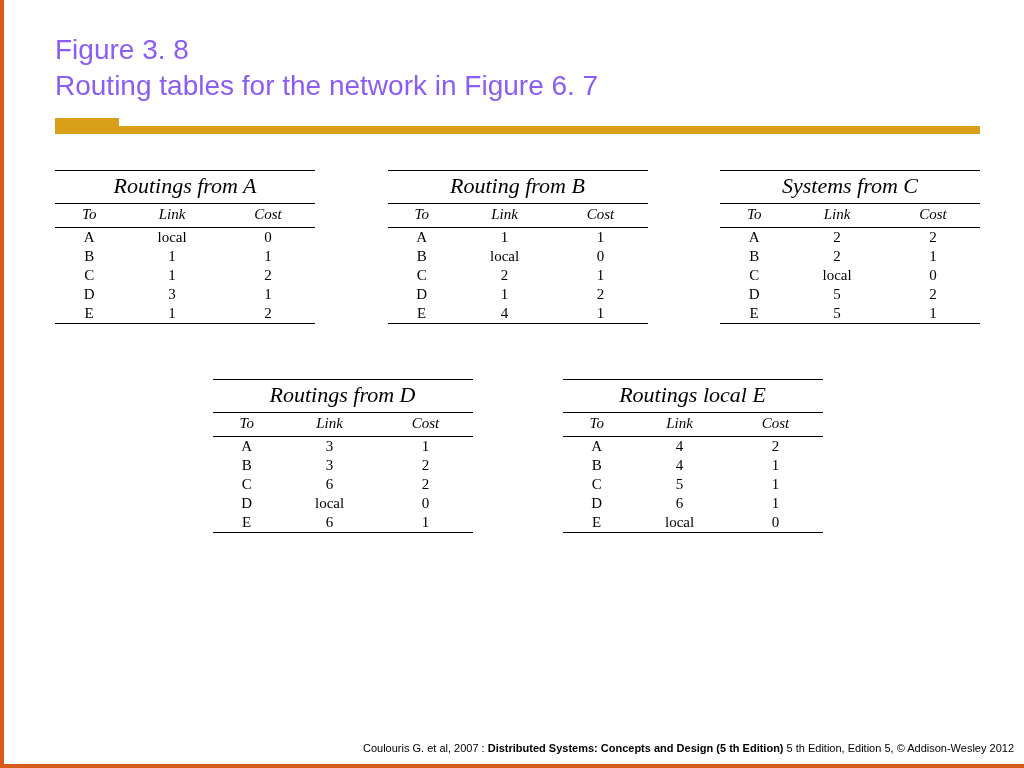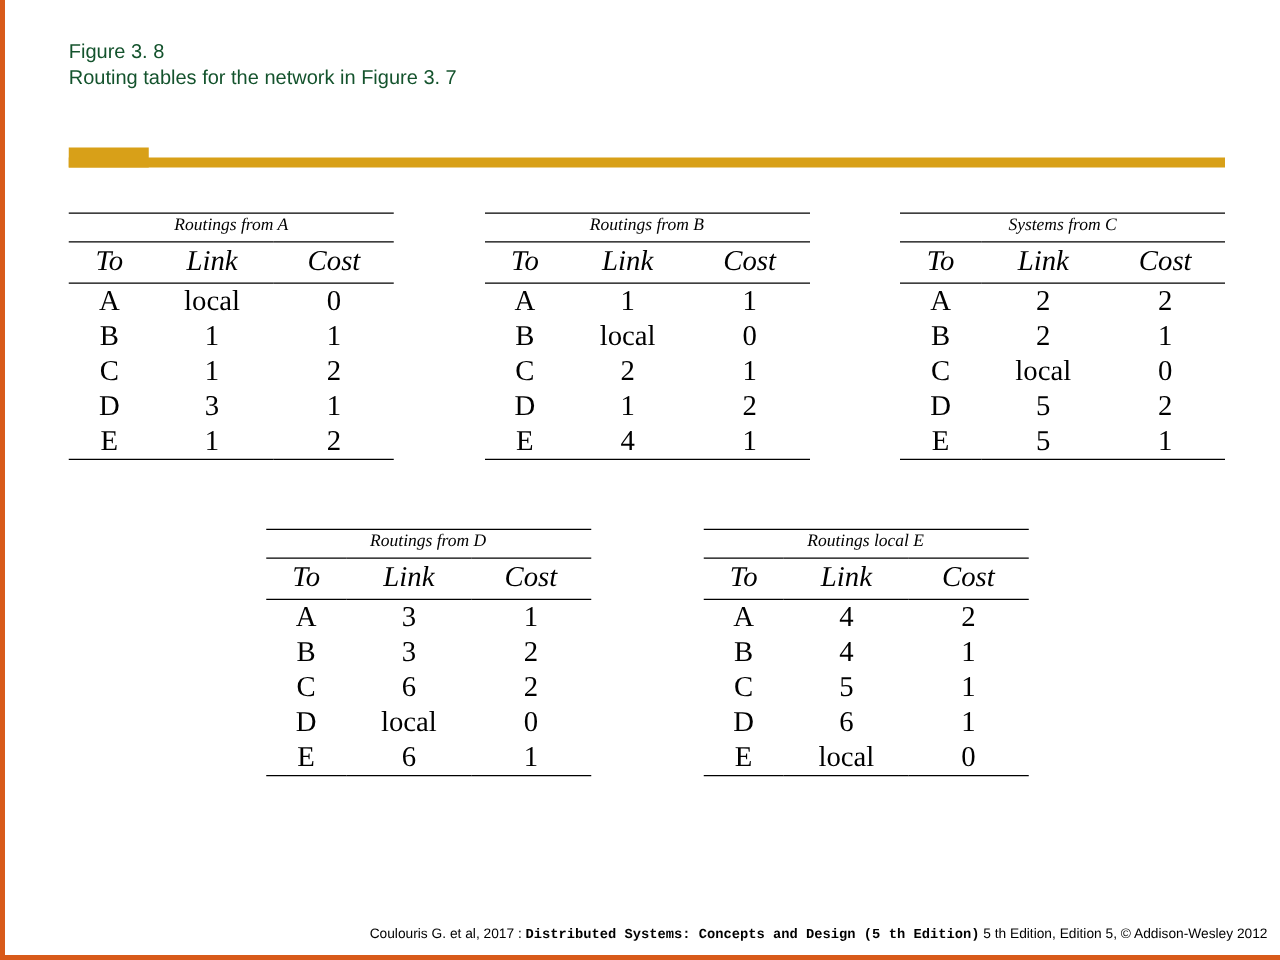--- a/index.html
+++ b/index.html
@@ -23,22 +23,22 @@
     position: absolute;
     left: 0; bottom: 0;
     width: 1024px; height: 4px;
     background: #d85a1a;
   }
   .heading {
     position: absolute;
     left: 55px;
     top: 32px;
     font-family: Arial, Helvetica, sans-serif;
-    color: #14532d;
-    font-size: 16px;
+    color: #8b5cf6;
+    font-size: 28px;
     line-height: 1.3;
     font-weight: 400;
   }
   .accent-bar-row {
     position: absolute;
     left: 55px;
     right: 44px;
     top: 118px;
     height: 16px;
   }
@@ -70,30 +70,30 @@
     justify-content: center;
     gap: 90px;
     margin-top: 55px;
   }
   .tbl-wrap {
     display: flex;
     flex-direction: column;
   }
   .tbl-title {
     font-style: italic;
-    font-size: 14px;
+    font-size: 22px;
     text-align: center;
     margin-bottom: 4px;
     border-top: 1.5px solid #000;
     padding-top: 2px;
   }
   table.rtable {
     border-collapse: collapse;
     width: 260px;
-    font-size: 23px;
+    font-size: 15px;
   }
   table.rtable th {
     font-weight: normal;
     font-style: italic;
     padding: 2px 10px 4px 10px;
     text-align: center;
     border-top: 1.5px solid #000;
     border-bottom: 1.5px solid #000;
   }
   table.rtable td {
@@ -107,32 +107,31 @@
     position: absolute;
     right: 10px;
     bottom: 14px;
     font-family: Arial, Helvetica, sans-serif;
     font-size: 11px;
     color: #000;
     white-space: nowrap;
   }
   .footer-cite .bold {
     font-weight: bold;
-    font-family: Liberation Mono, monospace;
   }
 </style>
 </head>
 <body>
 
 <div class="frame-left"></div>
 <div class="frame-bottom"></div>
 
 <div class="heading">
   <div>Figure 3. 8</div>
-  <div>Routing tables for the network in Figure 3. 7</div>
+  <div>Routing tables for the network in Figure 6. 7</div>
 </div>
 
 <div class="accent-bar-row">
   <div class="accent-long"></div>
   <div class="accent-short"></div>
 </div>
 
 <div class="content">
 
   <div class="row-top">
@@ -171,21 +170,21 @@
           <tr>
               <td>E</td>
               <td>1</td>
               <td>2</td>
             </tr>
         </tbody>
       </table>
     </div>
 
     <div class="tbl-wrap">
-      <div class="tbl-title">Routings from B</div>
+      <div class="tbl-title">Routing from B</div>
       <table class="rtable">
         <thead>
             <tr>
           <th>To</th>
           <th>Link</th>
           <th>Cost</th>
         </tr>
           </thead>
         <tbody>
           <tr>
@@ -339,14 +338,14 @@
             </tr>
         </tbody>
       </table>
     </div>
 
   </div>
 
 </div>
 
 <div class="footer-cite">
-  <span>Coulouris G. et al, 2017 : </span><span class="bold">Distributed Systems: Concepts and Design (5 th Edition)</span><span> 5 th Edition, Edition 5, © Addison-Wesley 2012</span>
+  <span>Coulouris G. et al, 2007 : </span><span class="bold">Distributed Systems: Concepts and Design (5 th Edition)</span><span> 5 th Edition, Edition 5, © Addison-Wesley 2012</span>
 </div>
 
 </body></html>

